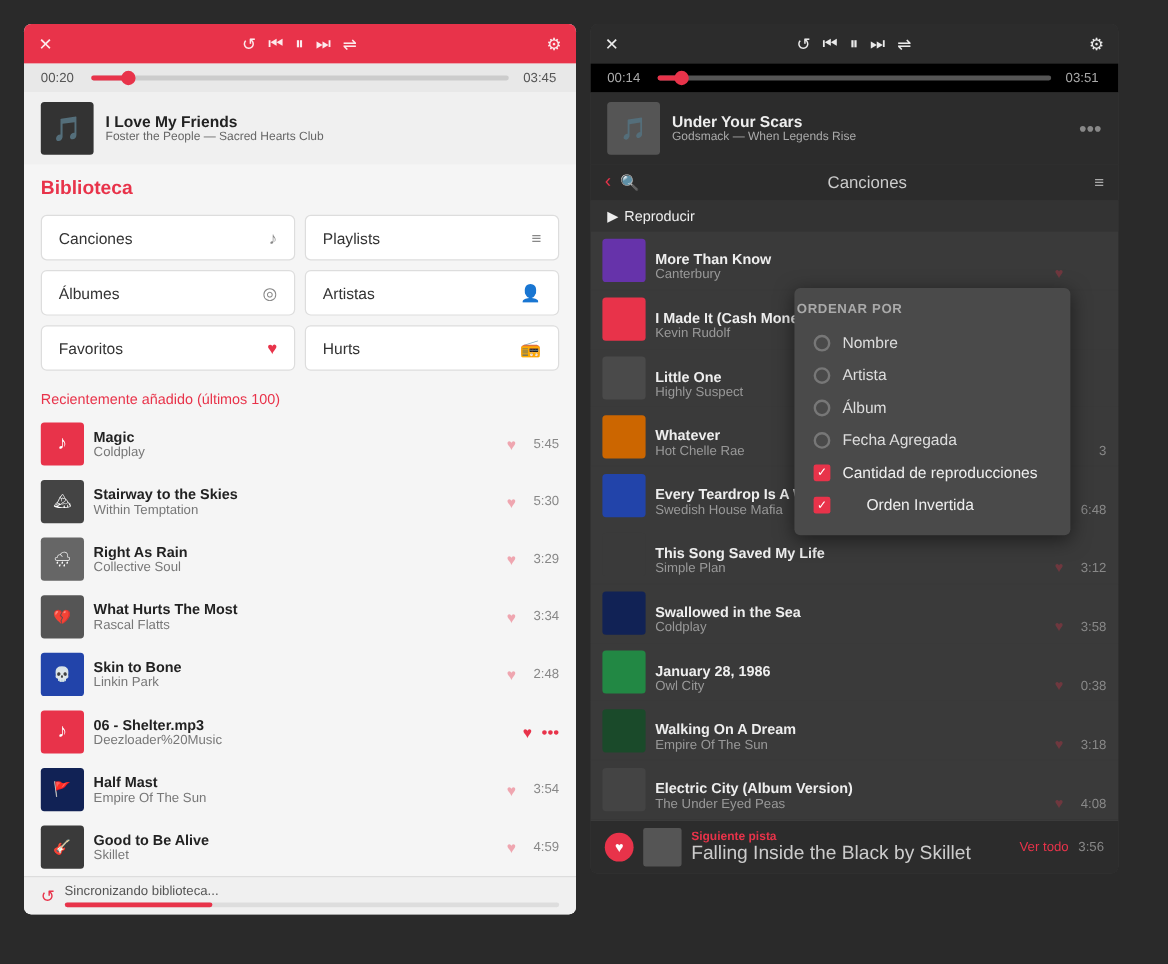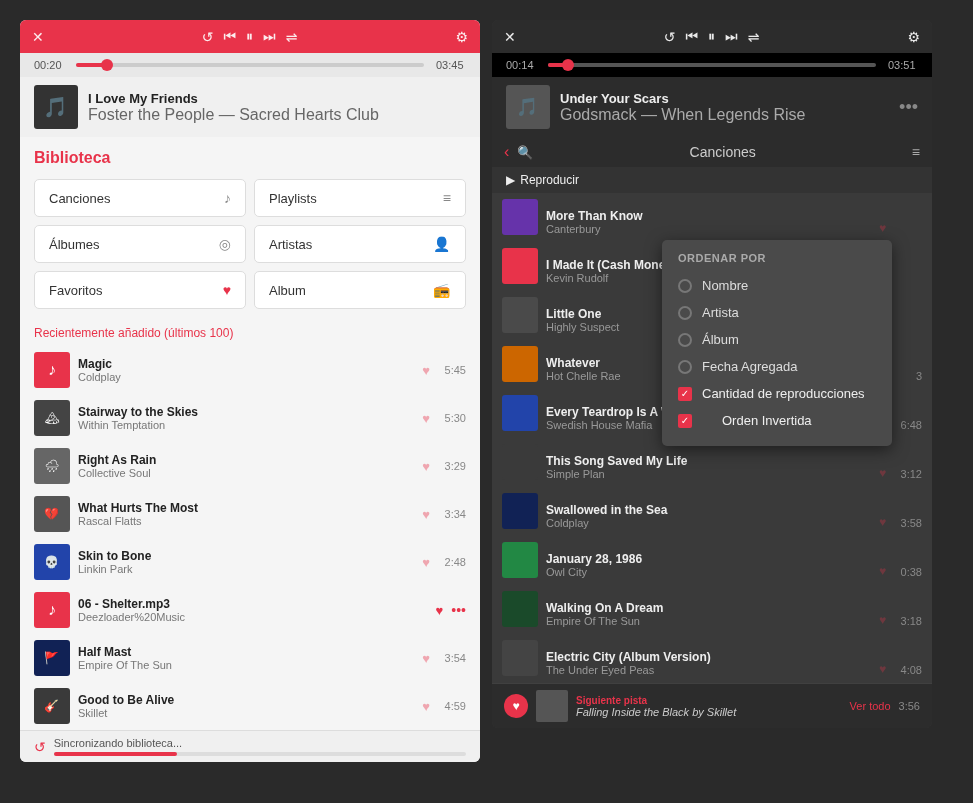--- a/index.html
+++ b/index.html
@@ -148,21 +148,21 @@
     .now-playing-title {
       font-size: 13px;
       font-weight: 600;
       color: #222;
     }
     .panel-right .now-playing-title {
       color: #eee;
     }
 
     .now-playing-sub {
-      font-size: 16px;
+      font-size: 10px;
       color: #666;
     }
     .panel-right .now-playing-sub {
       color: #aaa;
     }
 
     .now-playing-more {
       color: #888;
       font-size: 18px;
       cursor: pointer;
@@ -424,21 +424,21 @@
       border-radius: 5px;
       padding: 12px 0;
       z-index: 100;
       width: 230px;
       box-shadow: 0 4px 16px rgba(0,0,0,0.5);
     }
 
     .sort-dropdown-title {
       font-size: 11px;
       color: #aaa;
-      padding: 0 16px 8px;
+      padding: 0 2px 8px;
       font-weight: 600;
       text-transform: uppercase;
       letter-spacing: 0.5px;
     }
 
     .sort-option {
       display: flex;
       align-items: center;
       padding: 6px 16px;
       gap: 10px;
@@ -506,23 +506,22 @@
       flex: 1;
     }
 
     .next-label {
       font-size: 10px;
       color: #e8334a;
       font-weight: 600;
     }
 
     .next-title {
-      font-size: 11px;
+      font-size: 16px;
       color: #ccc;
-      font-style: italic;
     }
 
     .next-see-all {
       font-size: 11px;
       color: #e8334a;
       cursor: pointer;
       text-align: right;
     }
 
     .next-duration {
@@ -597,21 +596,21 @@
     </div>
     <div class="grid-btn">
       <span>Artistas</span>
       <span class="grid-btn-icon">👤</span>
     </div>
     <div class="grid-btn">
       <span>Favoritos</span>
       <span class="grid-btn-icon" style="color:#e8334a;">♥</span>
     </div>
     <div class="grid-btn">
-      <span>Album</span>
+      <span>Hurts</span>
       <span class="grid-btn-icon">📻</span>
     </div>
   </div>
 
   <div class="recently-header">
     <span>Recientemente añadido </span>
     <span>(últimos 100)</span>
   </div>
 
   <div class="song-list">

